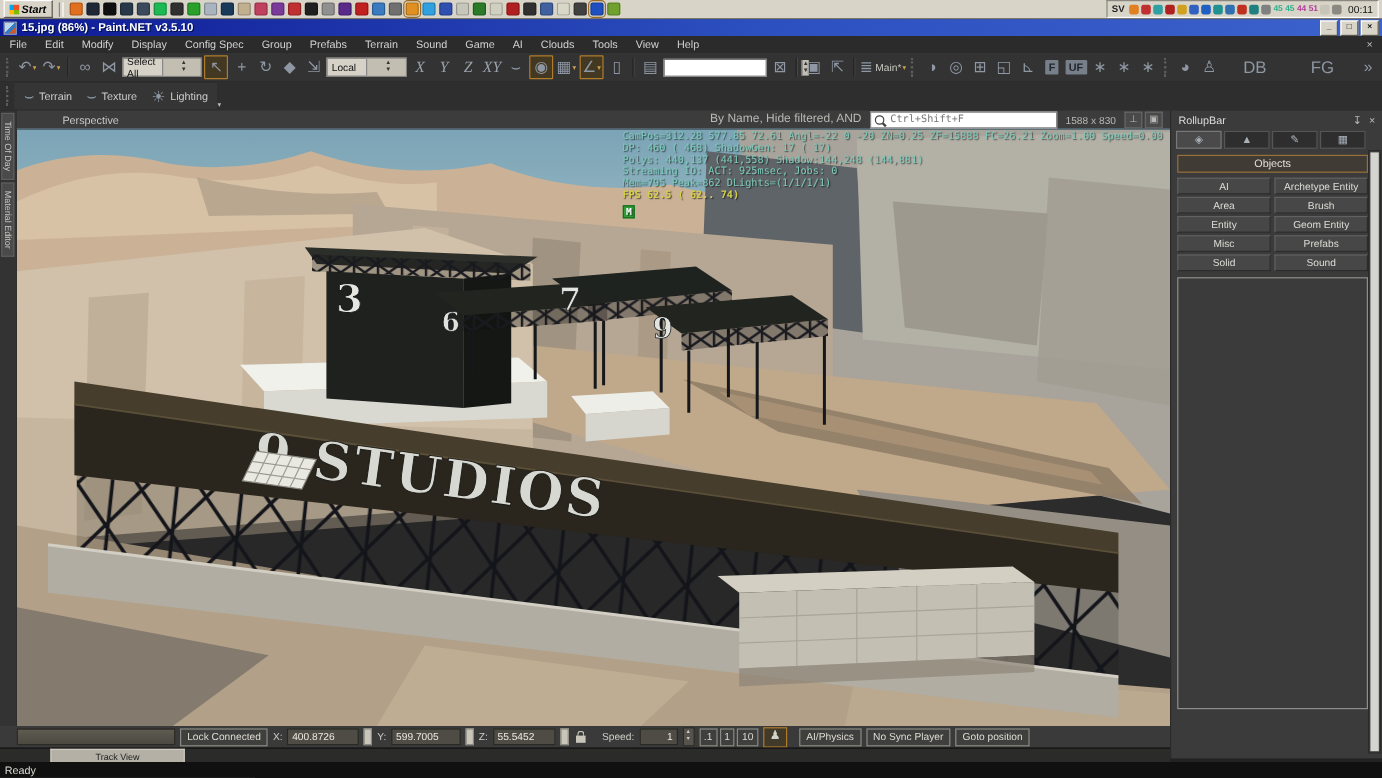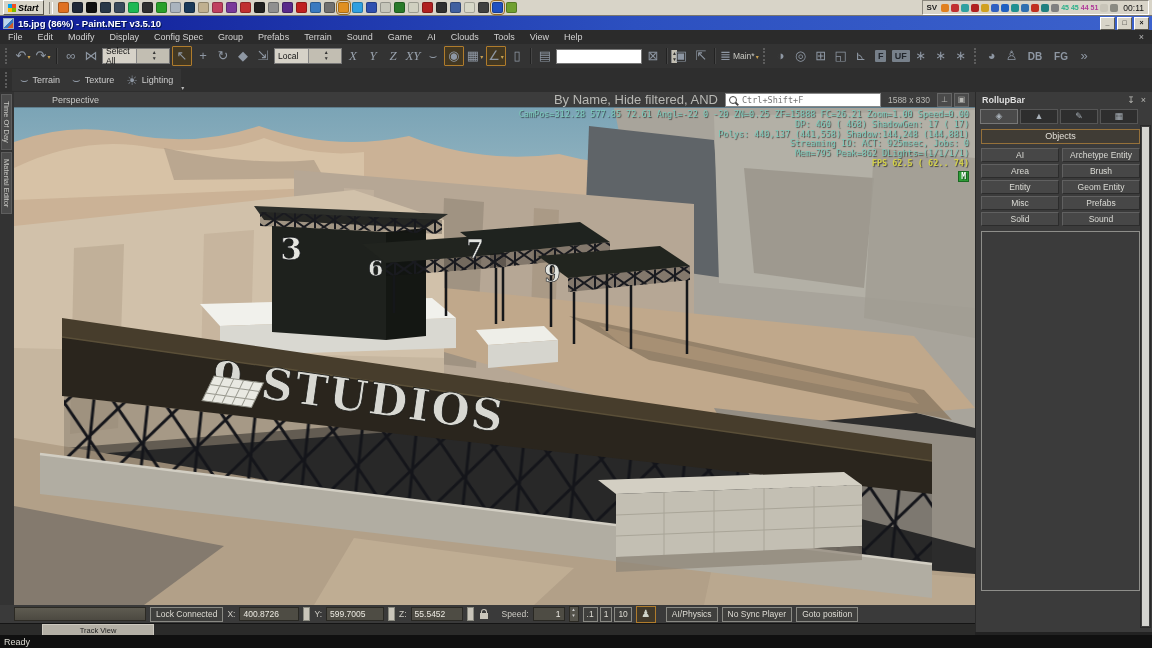--- a/index.html
+++ b/index.html
@@ -44,21 +44,21 @@
             gap:2px;padding:0 3px;box-sizing:border-box;}
   .thandle{width:3px;height:16px;border-left:2px dotted #5c5c5c;margin:0 2px;}
   .tsep{width:1px;height:16px;background:#222;border-right:1px solid #454545;margin:0 2px;}
   .tbtn{height:18px;min-width:18px;display:flex;align-items:center;justify-content:center;color:#8e97a3;position:relative;}
   .tbtn .glyph{font-size:13px;line-height:18px;}
   .tbtn[data-state="active"]{background:#433822;border:1px solid #b07c2c;border-radius:1px;}
   .tbtn .caret{font-size:6px;color:#c8a050;margin-left:1px;}
   .tbtn .tlabel{font-size:8.5px;color:#c8c8c2;margin-left:2px;}
   .tbtn[data-font="serif"] .tlabel{font-family:"Liberation Serif",serif;font-style:italic;font-size:13px;color:#99a2ad;margin:0;}
   .tbtn[data-state="boxed"] .tlabel{background:#77808a;color:#22262c;font-weight:bold;font-size:9px;padding:1px 3px;border-radius:1px;margin:0;font-style:normal;}
-  .tbtn[data-state="bold"] .tlabel{font-weight:bold;font-size:10px;color:#8e97a3;margin:5px;}
+  .tbtn[data-state="bold"] .tlabel{font-weight:normal;font-size:14px;color:#8e97a3;margin:18px;}
   .tcombo{height:14px;width:66px;background:#d6d2c8;border:1px solid #777;display:flex;align-items:center;font-size:8.5px;color:#111;}
   .tcombo span{flex:1;padding-left:3px;}
   .combo-spin{width:9px;height:100%;background:#c2beb2;border-left:1px solid #888;font-size:5px;line-height:6px;text-align:center;color:#333;}
   .tinput{height:13px;width:84px;background:#fff;border:1px solid #777;display:flex;}
   .tinput input{flex:1;border:0;outline:0;background:transparent;font-size:8px;padding:0 2px;}
   .tinput .combo-spin{height:auto;}
 
   
   .toolbar2{left:0;top:68px;width:1152px;height:24px;background:#2e2e2e;display:flex;align-items:center;
             padding:0 3px;box-sizing:border-box;}
@@ -71,39 +71,39 @@
   
   .side-tabs{left:0;top:92px;width:14px;height:513px;background:#333;}
   .vtab{writing-mode:vertical-rl;background:#4a4a4a;border:1px solid #5e5e5e;color:#c8c8c4;
         font-size:7.5px;padding:6px 0;margin:2px 1px;text-align:center;}
 
   
   .viewport{left:14px;top:92px;width:961px;height:513px;background:#2c2c2c;}
   .vp-header{height:16px;background:#3c3c3c;display:flex;align-items:center;padding:0 6px;box-sizing:border-box;border-bottom:1px solid #5f7d8c;}
   .vp-title{font-size:9px;color:#c8c8c6;margin-left:32px;}
   .vp-right{margin-left:auto;display:flex;align-items:center;gap:7px;}
-  .vp-filter{font-size:13px;color:#b8b8b4;text-align:right;}
+  .vp-filter{font-size:10px;color:#b8b8b4;text-align:right;}
   .vp-search{width:148px;height:12px;background:#fff;border:1px solid #888;display:flex;align-items:center;gap:3px;padding:0 3px;}
   .mag{width:6px;height:6px;border:1.5px solid #444;border-radius:50%;position:relative;flex:none;}
   .mag::after{content:'';position:absolute;width:4px;height:1.5px;background:#444;transform:rotate(45deg);left:5px;top:6px;}
   .vp-search input{flex:1;border:0;outline:0;font-family:"DejaVu Sans Mono",monospace;font-size:8.5px;color:#333;background:transparent;}
   .vp-res{font-size:8.5px;color:#b8b8b4;}
   .vp-mini-btn{width:13px;height:12px;background:#4a4a4a;border:1px solid #666;color:#b8b8b4;font-size:8px;line-height:11px;text-align:center;}
   .scene{position:relative;width:961px;height:497px;overflow:hidden;}
   .scene svg{display:block;}
-  .debug{position:absolute;top:2px;right:6px;text-align:right;font-family:"DejaVu Sans Mono",monospace;
+  .debug{position:absolute;top:2px;right:6px;font-family:"DejaVu Sans Mono",monospace;
           font-size:8.5px;line-height:9.8px;color:#7cc9ba;text-shadow:1px 1px 1px rgba(0,0,0,.6);}
   .debug-fps{color:#d3d04a;font-weight:bold;}
   .debug-badge{display:inline-block;margin-top:2px;background:#2f9e38;border:1px solid #1a6a22;color:#fff;
                font-weight:bold;font-size:8px;line-height:9px;padding:0 2px;}
 
   
   .rollup{left:975px;top:92px;width:177px;height:540px;background:#3b3b3b;box-sizing:border-box;border-left:1px solid #2a2a2a;}
   .ru-header{height:16px;display:flex;align-items:center;padding:0 6px;}
-  .ru-title{font-size:9px;font-weight:bold;color:#ddd;}
+  .ru-title{font-size:9px;font-weight:normal;color:#ddd;}
   .ru-hicons{margin-left:auto;display:flex;gap:6px;color:#b8b8b4;font-size:9px;}
   .ru-tabs{display:flex;gap:2px;padding:1px 4px;}
   .ru-tab{width:36px;height:13px;background:#2e2e2e;border:1px solid #555;text-align:center;font-size:9px;line-height:12px;color:#a8b0b8;}
   .ru-tab[data-state="active"]{background:#4a4a4a;border-color:#777;}
   .ru-objects{margin:4px 12px 4px 5px;height:13px;border:1px solid #96713a;background:#403c35;
               font-size:9px;line-height:13px;text-align:center;color:#e2dfd8;}
   .ru-grid{margin:0 12px 0 5px;display:grid;grid-template-columns:1fr 1fr;gap:2px 3px;}
   .ru-btn{height:12px;line-height:12px;text-align:center;font-size:8.5px;color:#dcdcd6;background:#474747;
           border:1px solid;border-color:#606060 #2c2c2c #2c2c2c #606060;}
   .ru-content{margin:5px 12px 4px 5px;height:358px;border:1px solid #8e8e8a;}

